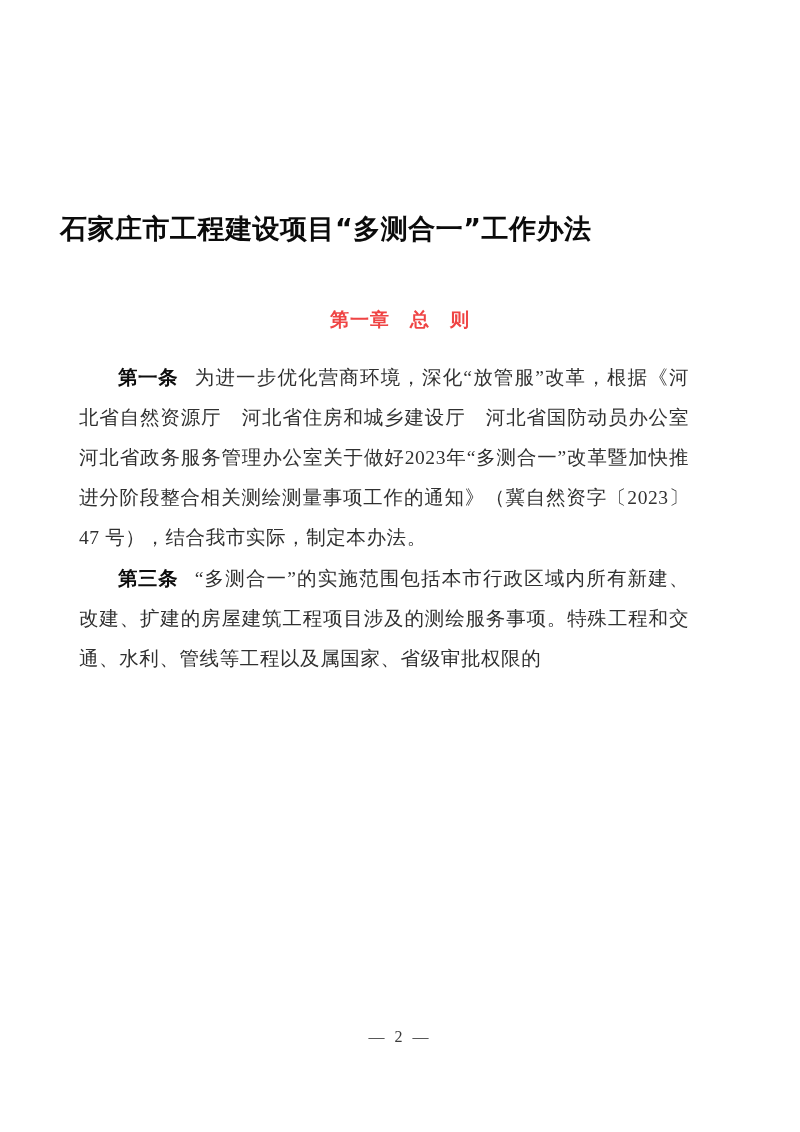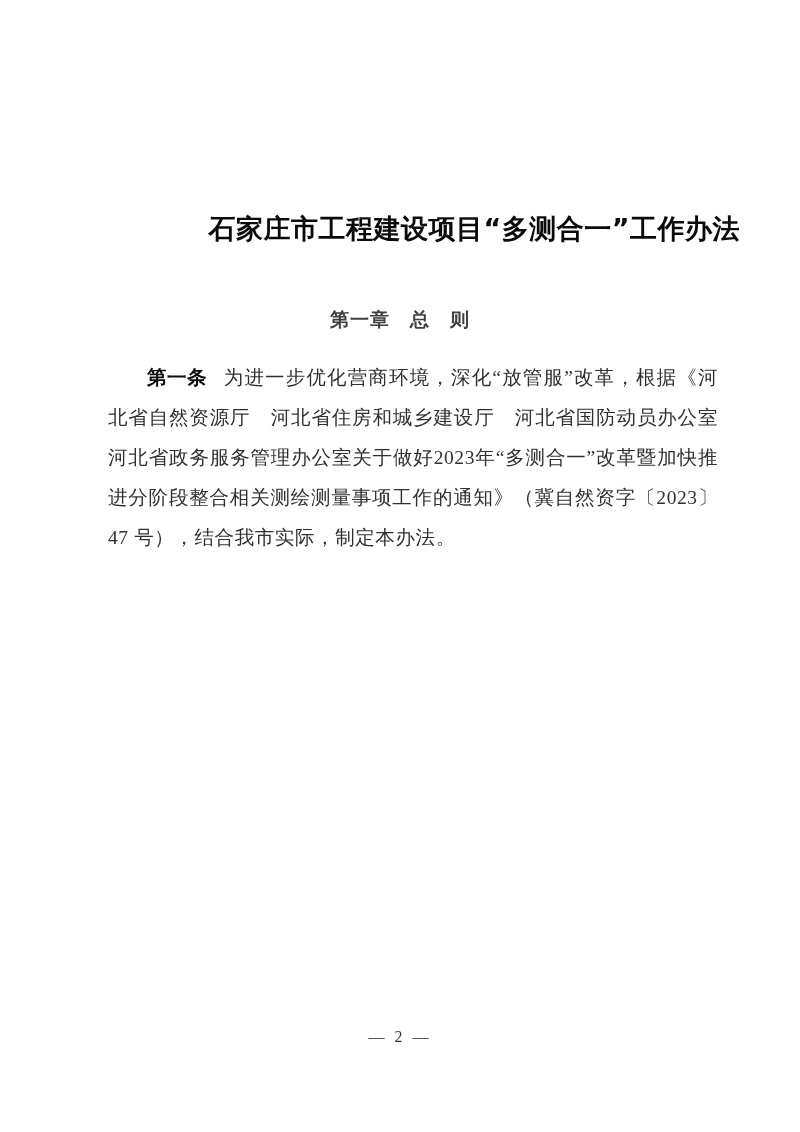--- a/index.html
+++ b/index.html
@@ -24,48 +24,48 @@
     height: 1132px;
     background: #ffffff;
   }
 
   
   .doc-title {
     position: absolute;
     left: 60px;
     top: 212px;
     width: 680px;
-    text-align: right;
+    text-align: left;
     font-family: "DejaVu Sans", "Liberation Sans", sans-serif;
     font-weight: bold;
     font-size: 27px;
     letter-spacing: 0.5px;
     color: #0b0b0b;
     line-height: 1.25;
     white-space: nowrap;
   }
 
   
   .chapter-heading {
     position: absolute;
     left: 60px;
     top: 307px;
     width: 680px;
     text-align: center;
     font-family: "DejaVu Sans", "Liberation Sans", sans-serif;
     font-weight: bold;
     font-size: 19px;
     letter-spacing: 1px;
-    color: #404040;
+    color: #ef4444;
   }
 
   
   .body-area {
     position: absolute;
-    left: 108px;
+    left: 79px;
     top: 358px;
     width: 610px;
   }
 
   .article {
     font-size: 19.5px;
     line-height: 40px;
     color: #2a2a2a;
     text-align: justify;
     text-justify: inter-ideograph;
@@ -115,18 +115,21 @@
 
   <div class="chapter-heading">第一章　总　则</div>
 
   <div class="body-area">
 
     <p class="article">
       <span class="marker">第一条</span><span class="kai">为进一步优化营商环境，深化“放管服”改革，根据《河北省自然资源厅　河北省住房和城乡建设厅　河北省国防动员办公室　河北省政务服务管理办公室关于做好2023年“多测合一”改革暨加快推进分阶段整合相关测绘测量事项工作的通知》（冀自然资字〔2023〕47 号），结合我市实际，制定本办法。</span>
     </p>
 
 
+    <p class="article">
+      <span class="marker">第三条</span><span class="kai">“多测合一”的实施范围包括本市行政区域内所有新建、改建、扩建的房屋建筑工程项目涉及的测绘服务事项。特殊工程和交通、水利、管线等工程以及属国家、省级审批权限的</span>
+    </p>
 
   </div>
 
   <div class="footer">— 2 —</div>
 
 </div>
 
 </body></html>

